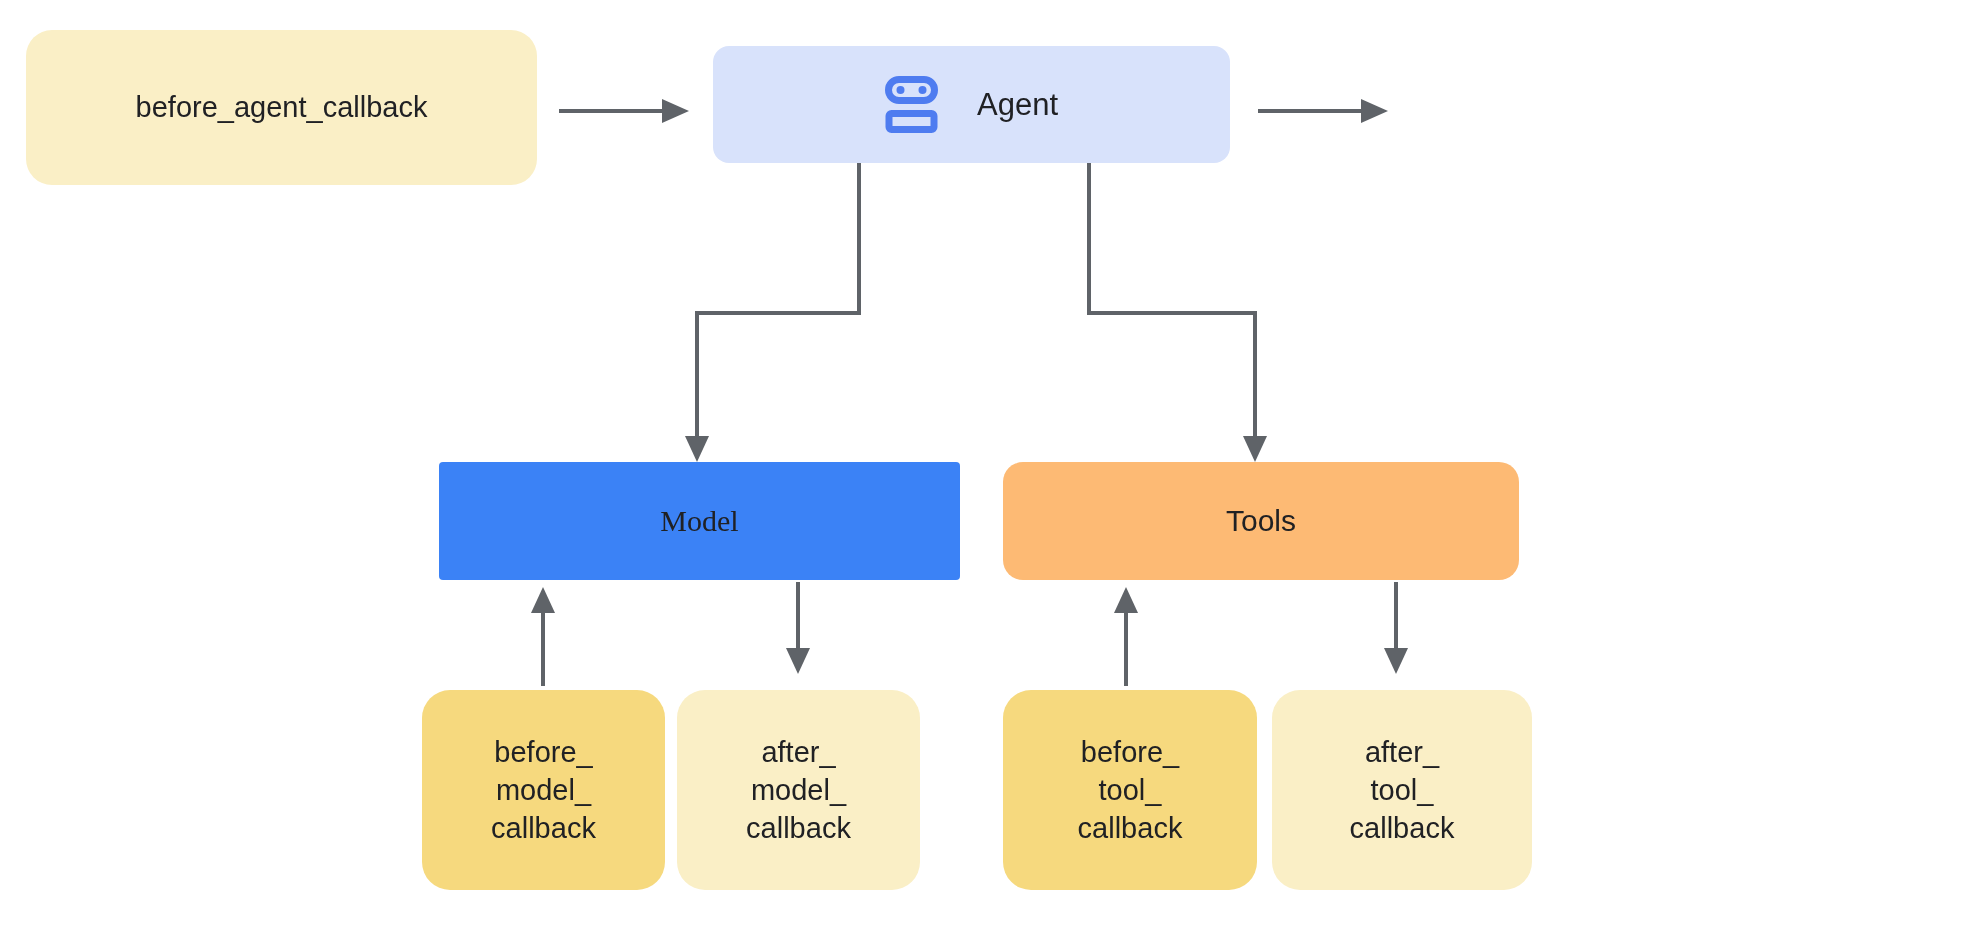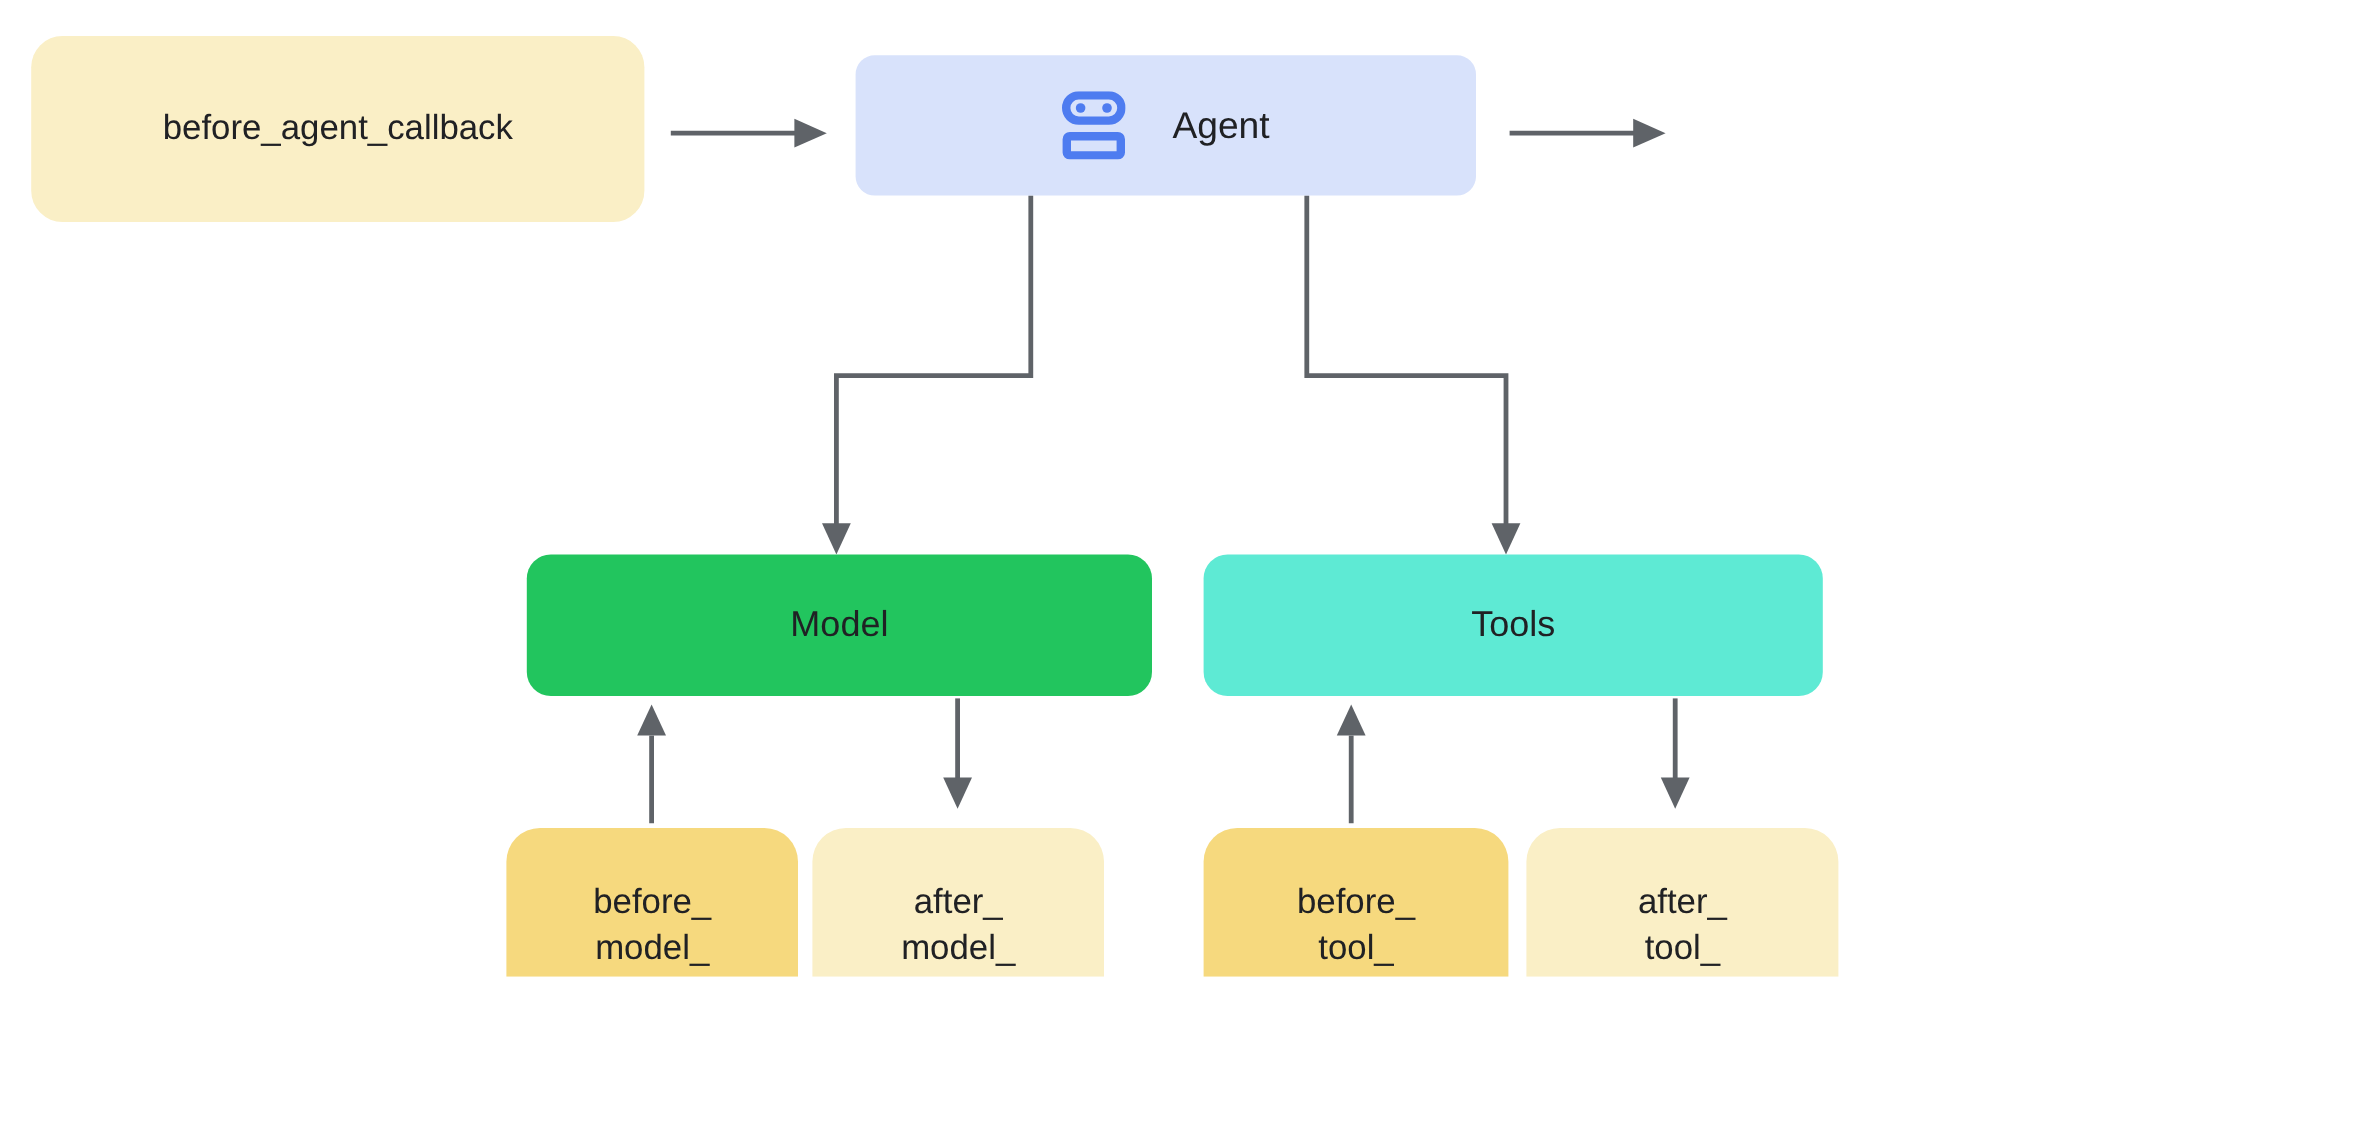--- a/index.html
+++ b/index.html
@@ -1,19 +1,19 @@
 <!DOCTYPE html>
 <html><head>
 <meta charset="utf-8">
 <style>
   html, body { margin: 0; padding: 0; background: #ffffff; }
   .canvas {
     position: relative;
     width: 1966px;
-    height: 814px;
+    height: 946px;
     background: #ffffff;
     font-family: "Liberation Sans", "DejaVu Sans", sans-serif;
     color: #202124;
     overflow: hidden;
   }
   .edges {
     position: absolute;
     left: 0; top: 0;
     width: 1966px; height: 946px;
     pointer-events: none;
@@ -41,25 +41,25 @@
     left: 713px; top: 46px; width: 517px; height: 117px;
     background: #D8E2FB; border-radius: 16px; font-size: 31px;
     gap: 39px;
   }
   .n-after-agent {
     left: 1412px; top: 29px; width: 515px; height: 155px;
     background: #F6D87D; border-radius: 26px; font-size: 29px;
   }
   .n-model {
     left: 439px; top: 462px; width: 521px; height: 118px;
-    background: #22c55e; border-radius: 20px; font-size: 30px;
+    background: #3b82f6; border-radius: 4px; font-size: 30px; font-family: Liberation Serif, serif;
   }
   .n-tools {
     left: 1003px; top: 462px; width: 516px; height: 118px;
-    background: #5eead4; border-radius: 20px; font-size: 30px;
+    background: #fdba74; border-radius: 20px; font-size: 30px;
   }
   .n-before-model {
     left: 422px; top: 690px; width: 243px; height: 200px;
     background: #F6D97E; border-radius: 28px; font-size: 29px; line-height: 38px;
   }
   .n-after-model {
     left: 677px; top: 690px; width: 243px; height: 200px;
     background: #FAEFC6; border-radius: 28px; font-size: 29px; line-height: 38px;
   }
   .n-before-tool {

